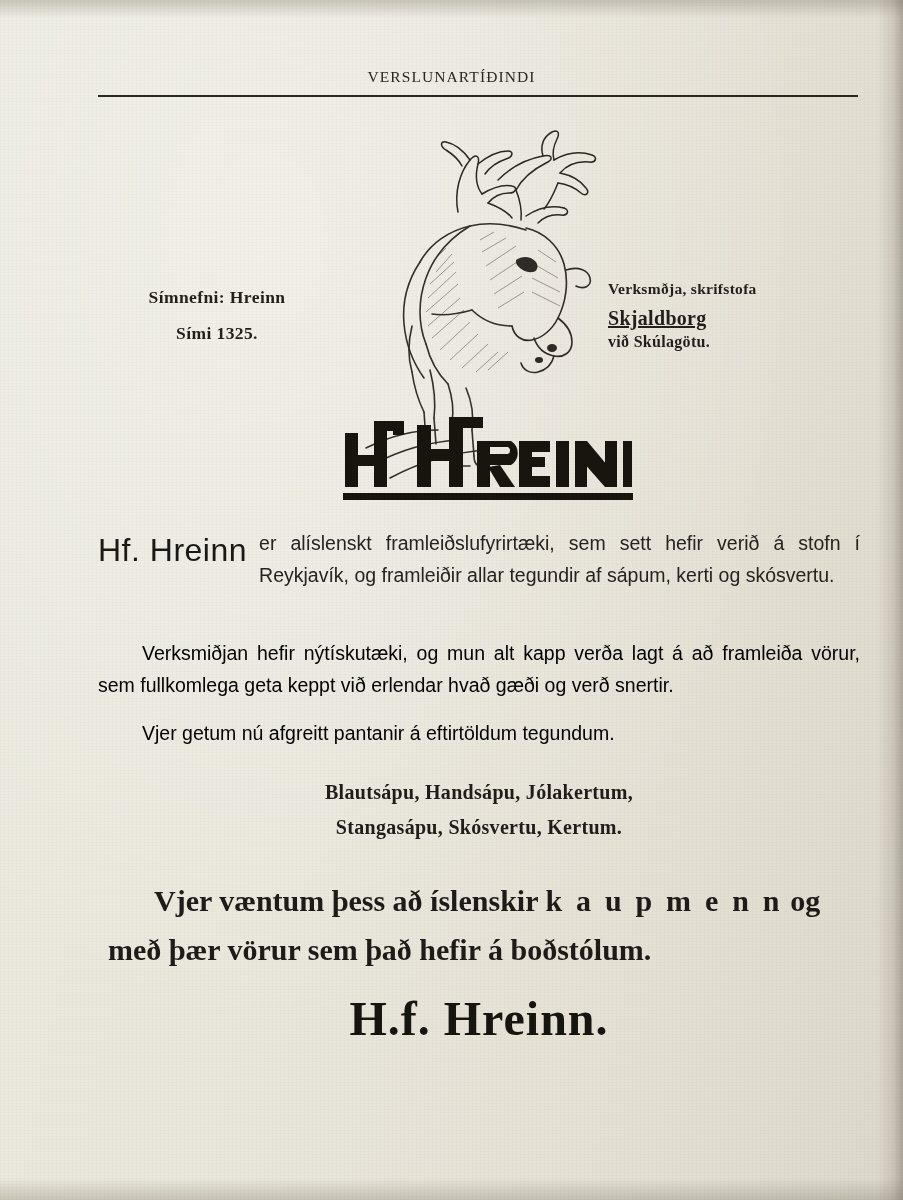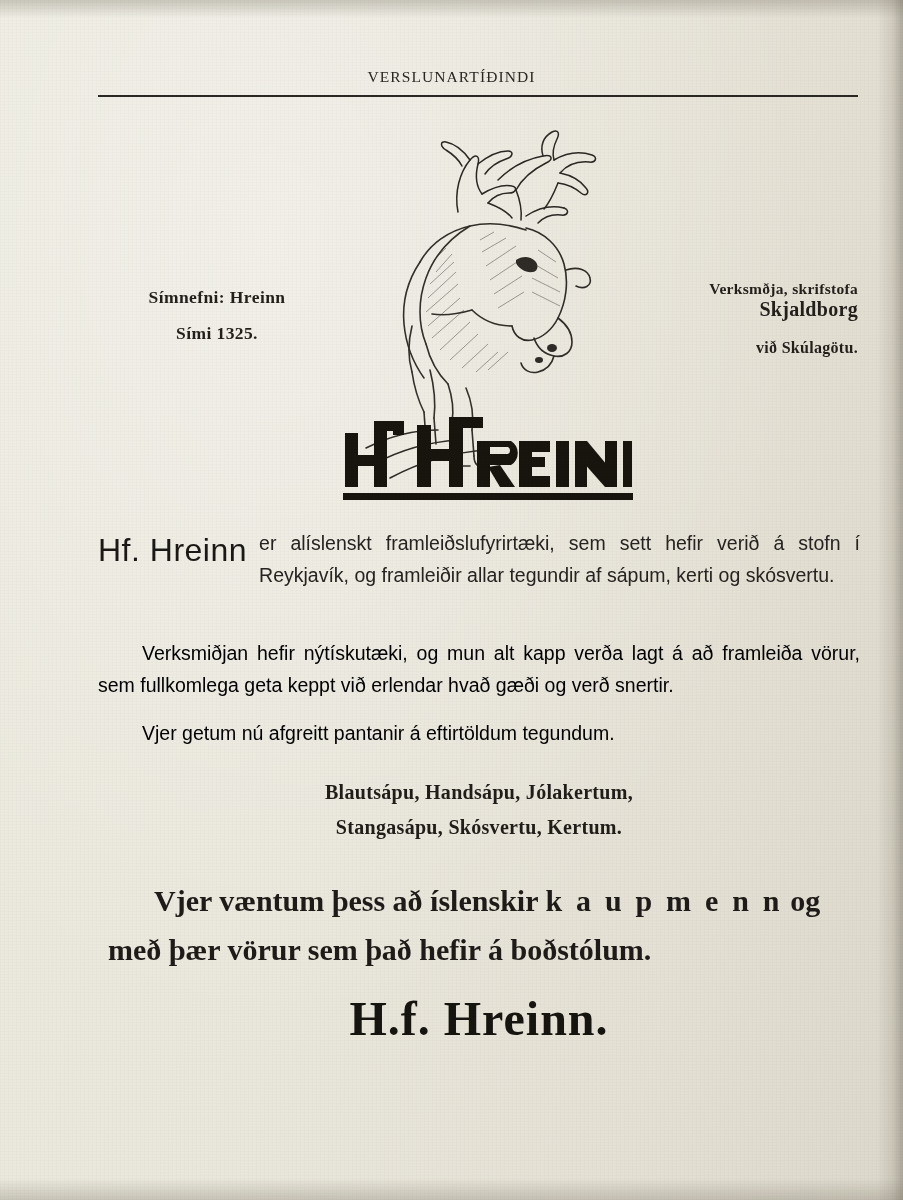--- a/index.html
+++ b/index.html
@@ -89,28 +89,28 @@
     font-size: 17.5px;
     line-height: 2.05;
     letter-spacing: 0.4px;
     color: #231f1b;
   }
   .contact-right {
     position: absolute;
     right: 0px;
     top: 160px;
     width: 250px;
-    text-align: right;
+    text-align: left;
     font-family: "Liberation Serif", serif;
     font-weight: bold;
     color: #231f1b;
   }
   .contact-right .r1 { font-size: 15.5px; letter-spacing: 0.3px; }
-  .contact-right .r2 { font-size: 20px; letter-spacing: 0.3px;}
-  .contact-right .r3 { font-size: 16px; margin-top: 18px; letter-spacing: 0.3px;}
+  .contact-right .r2 { font-size: 20px; margin-top: 9px; letter-spacing: 0.3px; text-decoration: underline;}
+  .contact-right .r3 { font-size: 16px; margin-top: 3px; letter-spacing: 0.3px;}
 
   .deer-wrap {
     position: absolute;
     left: 232px;
     top: 0px;
     width: 300px;
     height: 390px;
   }
   .logo-wordmark {
     position: absolute;

